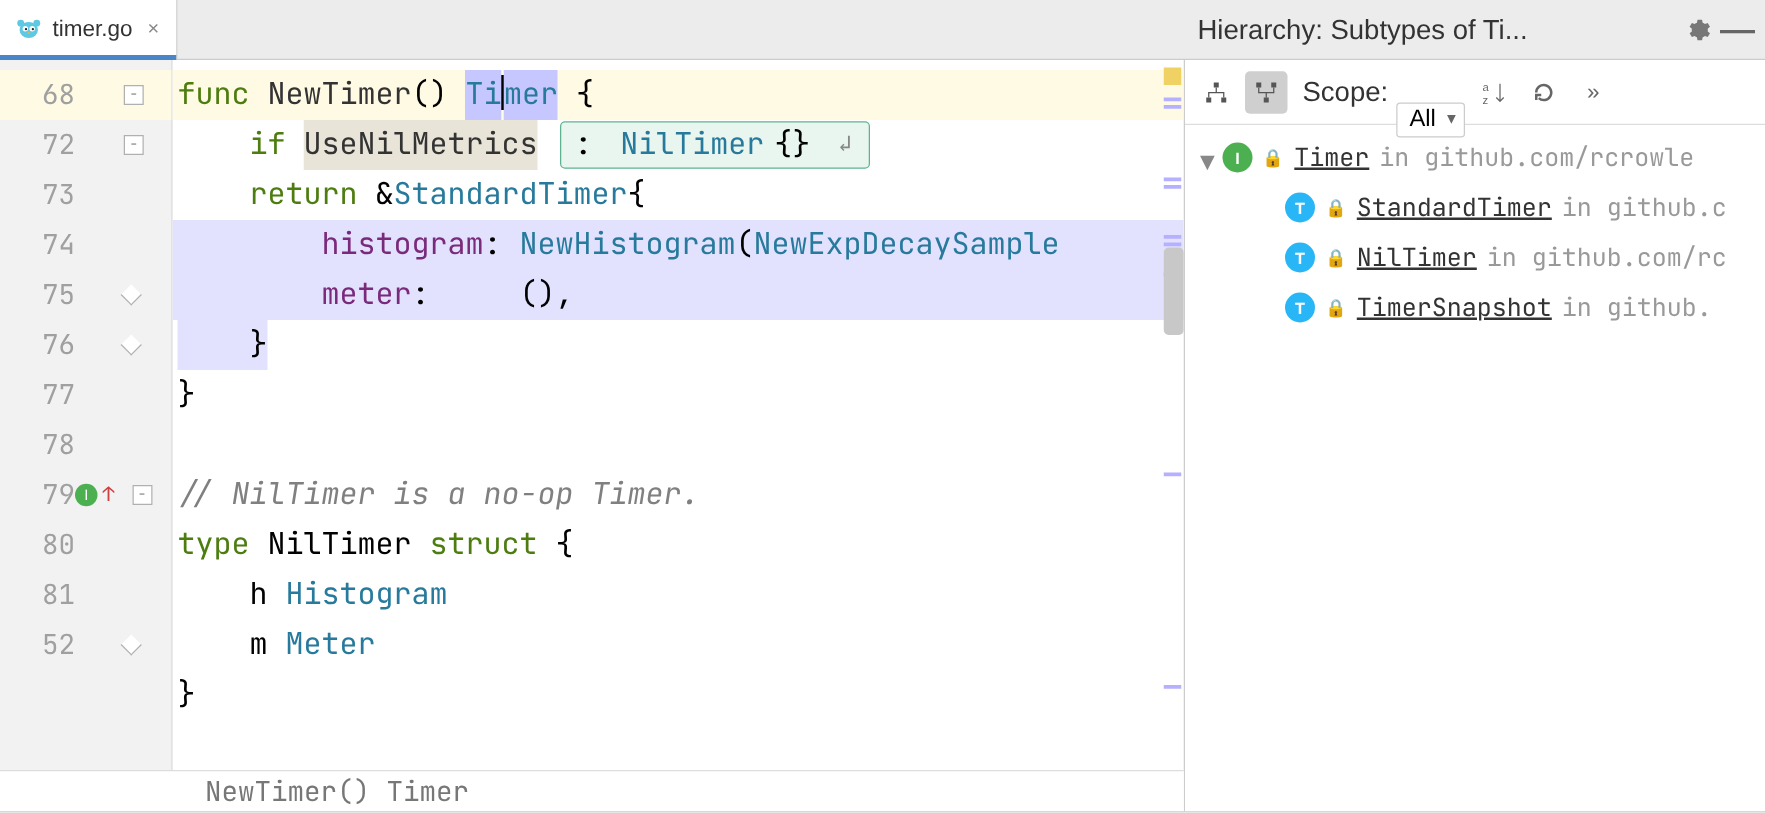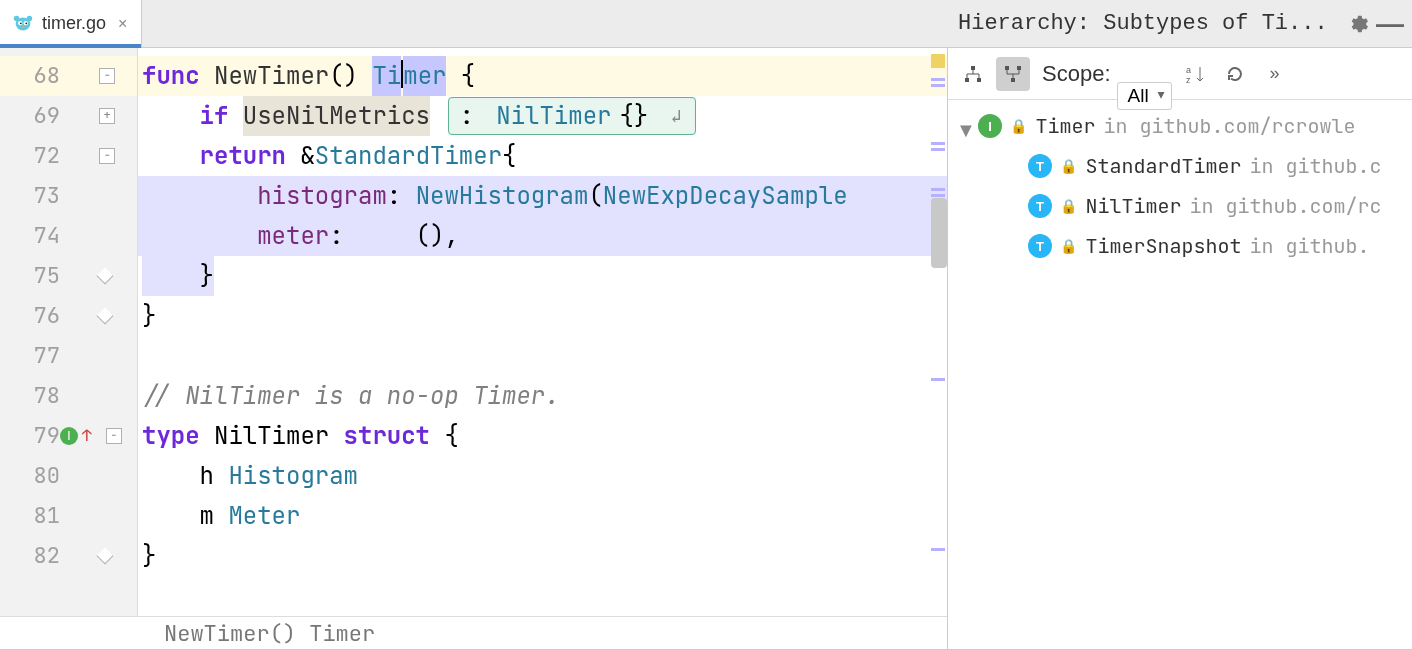--- a/index.html
+++ b/index.html
@@ -62,21 +62,20 @@
   background:#ececec;
   border-bottom:1px solid #ccc;
   gap:8px;
 }
 .hierarchy-title{
   flex:1;
   font-size:22px;
   color:#333;
   white-space:nowrap;
   overflow:hidden;
-  font-family:Liberation Mono, monospace;
 }
 .gear-icon, .minimize-icon{
   width:24px;height:24px;
   display:inline-flex;align-items:center;justify-content:center;
   color:#666;
   cursor:pointer;
 }
 .minimize-icon{ font-weight:bold; font-size:28px; }
 
 .main-row{
@@ -165,21 +164,21 @@
 }
 .code .hl-current{ background:#fffae3; }
 .caret{
   display:inline-block;
   width:2px;height:28px;
   background:#000;
   vertical-align:middle;
   position:relative;
   top:-2px;
 }
-.tok-kw{ color:#6d28d9; font-weight:bold;}
+.tok-kw{ color:#4d7c0f; font-weight:normal;}
 .tok-func{ color:#333; }
 .tok-type{ color:#287a9c; }
 .tok-field{ color:#7a2a7a; }
 .tok-comment{ color:#808080; font-style:italic; }
 .tok-ident-bg{ background:#e8e4d8; color:#333; }
 .tok-sel{ background:#c7c7ff; }
 .tok-sel2{ background:#dcdcff; }
 .folded-box{
   display:inline-flex;
   align-items:center;
@@ -278,21 +277,21 @@
   color:#888;
 }
 .icon-circle{
   width:24px;height:24px;border-radius:50%;
   display:inline-flex;align-items:center;justify-content:center;
   font-size:13px;font-weight:bold;color:#fff;
 }
 .icon-circle.i{ background:#4caf50; }
 .icon-circle.t{ background:#29b6f6; }
 .lock-icon{ color:#d4a33a;font-size:14px; }
-.tree-name{ font-family:"JetBrains Mono",monospace;color:#333; }
+.tree-name{ font-family:"JetBrains Mono",monospace;color:#333;text-decoration:underline; }
 .tree-path{ color:#999; font-family:"JetBrains Mono",monospace;}
 </style>
 </head>
 <body>
 
 <div class="top-row">
   <div class="tabs">
     <div class="tab">
       <span class="go-icon">
         <svg viewBox="0 0 24 24">
@@ -331,26 +330,20 @@
   <div class="editor-wrap">
     <div class="editor">
       <div class="gutter">
         <div class="gutter-line gutter-current">
             <span class="gutter-num">68</span>
             <span class="gutter-icon-area">
               <span class="fold-icon">−</span>
             </span>
           </div>
         <div class="gutter-line">
-            <span class="gutter-num">69</span>
-            <span class="gutter-icon-area">
-              <span class="fold-icon-plus">+</span>
-            </span>
-          </div>
-        <div class="gutter-line">
             <span class="gutter-num">72</span>
             <span class="gutter-icon-area">
               <span class="fold-icon">−</span>
             </span>
           </div>
         <div class="gutter-line">
             <span class="gutter-num">73</span>
             <span class="gutter-icon-area"></span>
           </div>
         <div class="gutter-line">
@@ -388,21 +381,21 @@
           </div>
         <div class="gutter-line">
             <span class="gutter-num">80</span>
             <span class="gutter-icon-area"></span>
           </div>
         <div class="gutter-line">
             <span class="gutter-num">81</span>
             <span class="gutter-icon-area"></span>
           </div>
         <div class="gutter-line">
-            <span class="gutter-num">82</span>
+            <span class="gutter-num">52</span>
             <span class="gutter-icon-area">
               <span class="fold-close"></span>
             </span>
           </div>
       </div>
 
       <div class="code">
         <div class="code-line hl-current"><span class="tok-kw">func </span><span class="tok-func">NewTimer</span><span>()</span><span> </span><span class="tok-sel tok-type">Ti</span><span class="caret"></span><span class="tok-sel tok-type">mer</span><span> </span><span>{</span></div>
         <div class="code-line"><span>    </span><span class="tok-kw">if </span><span class="tok-ident-bg">UseNilMetrics</span><span> </span><span class="folded-box"><span>: </span><span class="tok-type">NilTimer</span><span>{} </span><span class="arrow">↲</span></span></div>
         <div class="code-line"><span class="tok-sel2" style="display:inline-block;width:0"></span><span>    </span><span class="tok-kw">return </span><span>&amp;</span><span class="tok-type">StandardTimer</span><span>{</span></div>

